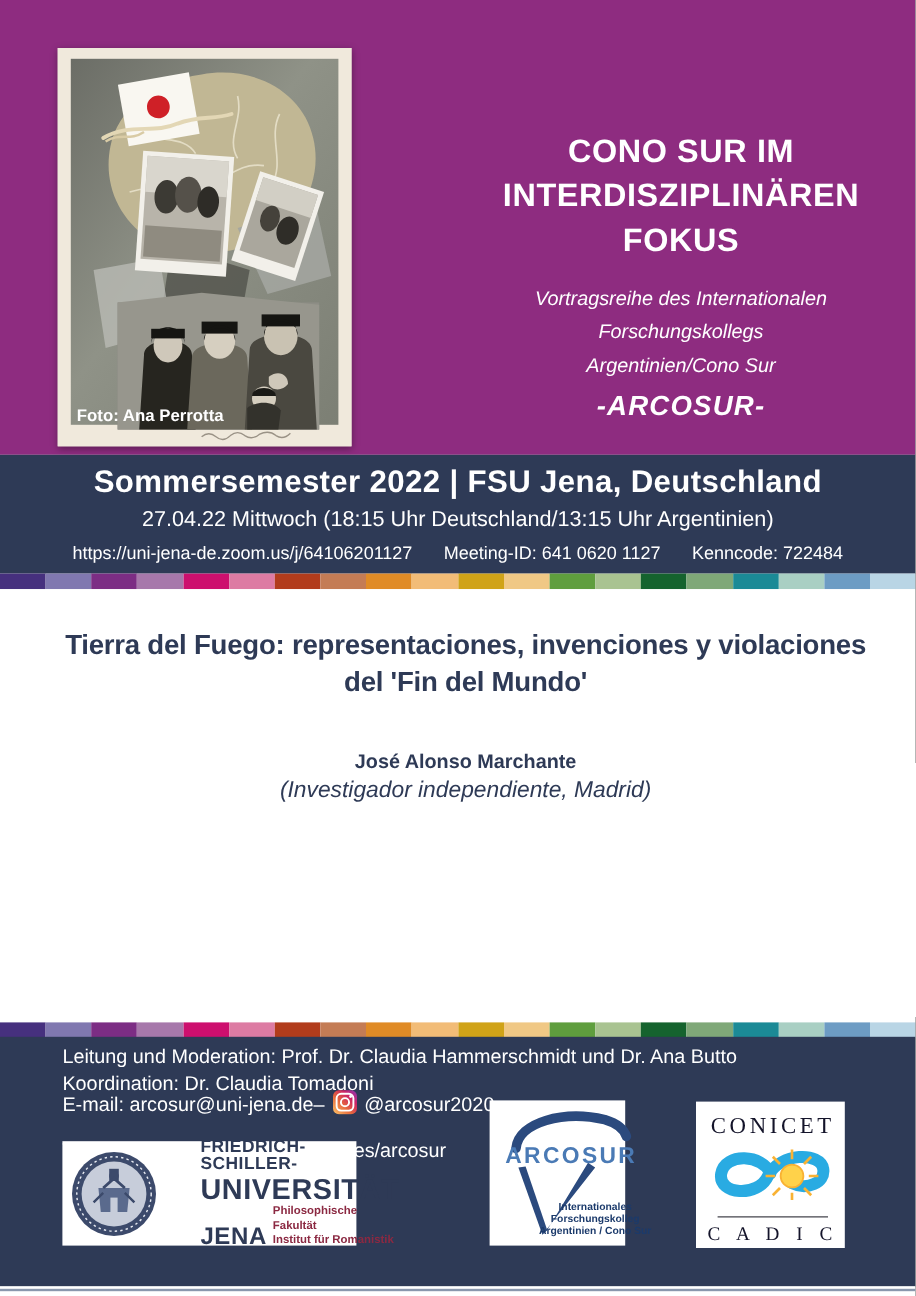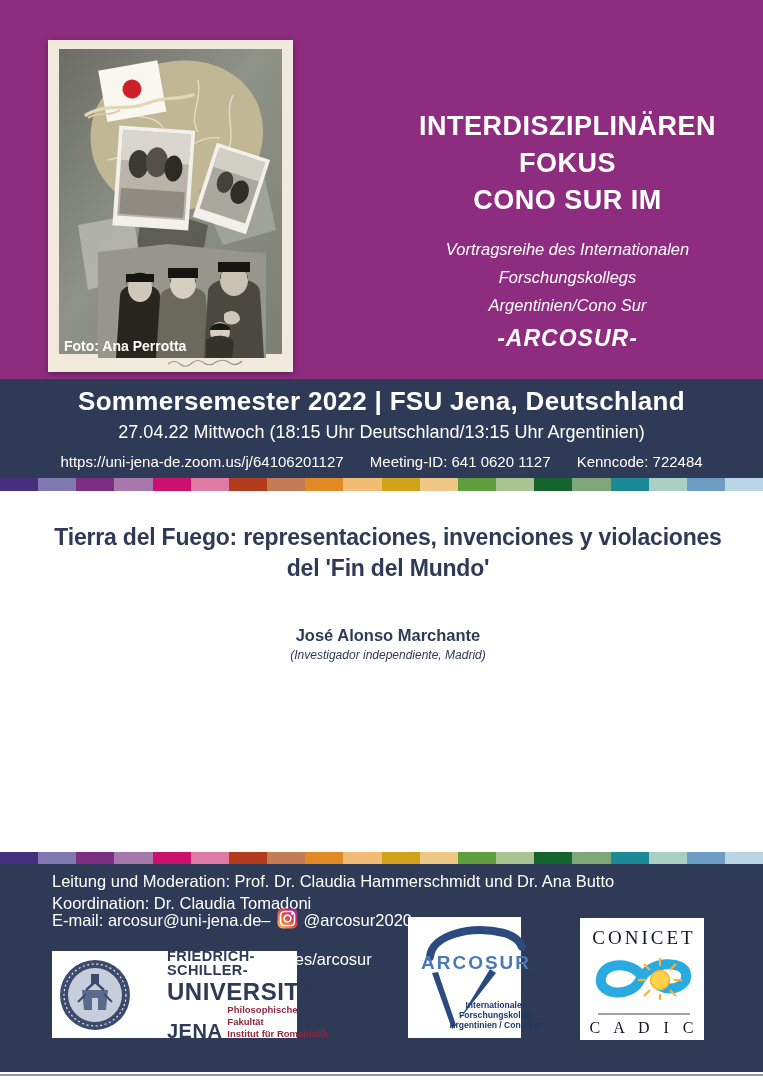--- a/index.html
+++ b/index.html
@@ -51,21 +51,21 @@
     position:absolute; left:0; top:491px; width:763px; height:361px;
     background:#ffffff; color:#2e3a56; text-align:center;padding-left:13px;
   }
   .series-title{
     margin-top:31px; font-size:23px; font-weight:bold; line-height:31px; letter-spacing:-.2px;
   }
   .lecture-title{
     margin-top:63px; font-size:31px; font-weight:bold; line-height:36px; letter-spacing:-.2px;
   }
   .speaker{ margin-top:42px; font-size:16.5px; font-weight:bold; }
-  .affiliation{ margin-top:3px; font-size:12px; font-style:italic; }
+  .affiliation{ margin-top:3px; font-size:19px; font-style:italic; }
   
   .footer{
     position:absolute; left:0; top:864px; width:763px; height:208px;
     background:#2e3a56; color:#fff;
   }
   .footer-line{ position:absolute; left:52px; font-size:16.5px; white-space:nowrap; }
   #f-line1{ top:8px; }
   #f-line2{ top:30px; }
   #f-line3{ top:44px; }
   #f-line4{ top:66px;margin-top:20px; }
@@ -171,22 +171,22 @@
         </g>
 
         <text x="16" y="311" font-family="Liberation Sans, sans-serif" font-size="14" font-weight="bold" fill="#ffffff">Foto: Ana Perrotta</text>
 
         <path d="M120 324 q6 -5 12 0 q6 5 12 -1 q6 -5 12 0 q6 4 12 -1 q8 -4 14 1 q6 4 12 -2" fill="none" stroke="#9a9286" stroke-width="1.1"></path>
       </svg>
     </div>
 
     <div class="header-text">
       <div class="header-title">
+        <div>CONO SUR IM</div>
         <div>INTERDISZIPLINÄREN FOKUS</div>
-        <div>CONO SUR IM</div>
       </div>
       <div class="header-sub">
         <div>Vortragsreihe des Internationalen Forschungskollegs</div>
         <div>Argentinien/Cono Sur</div>
       </div>
       <div class="header-acronym">-ARCOSUR-</div>
     </div>
   </div>
 
   <div class="session">

